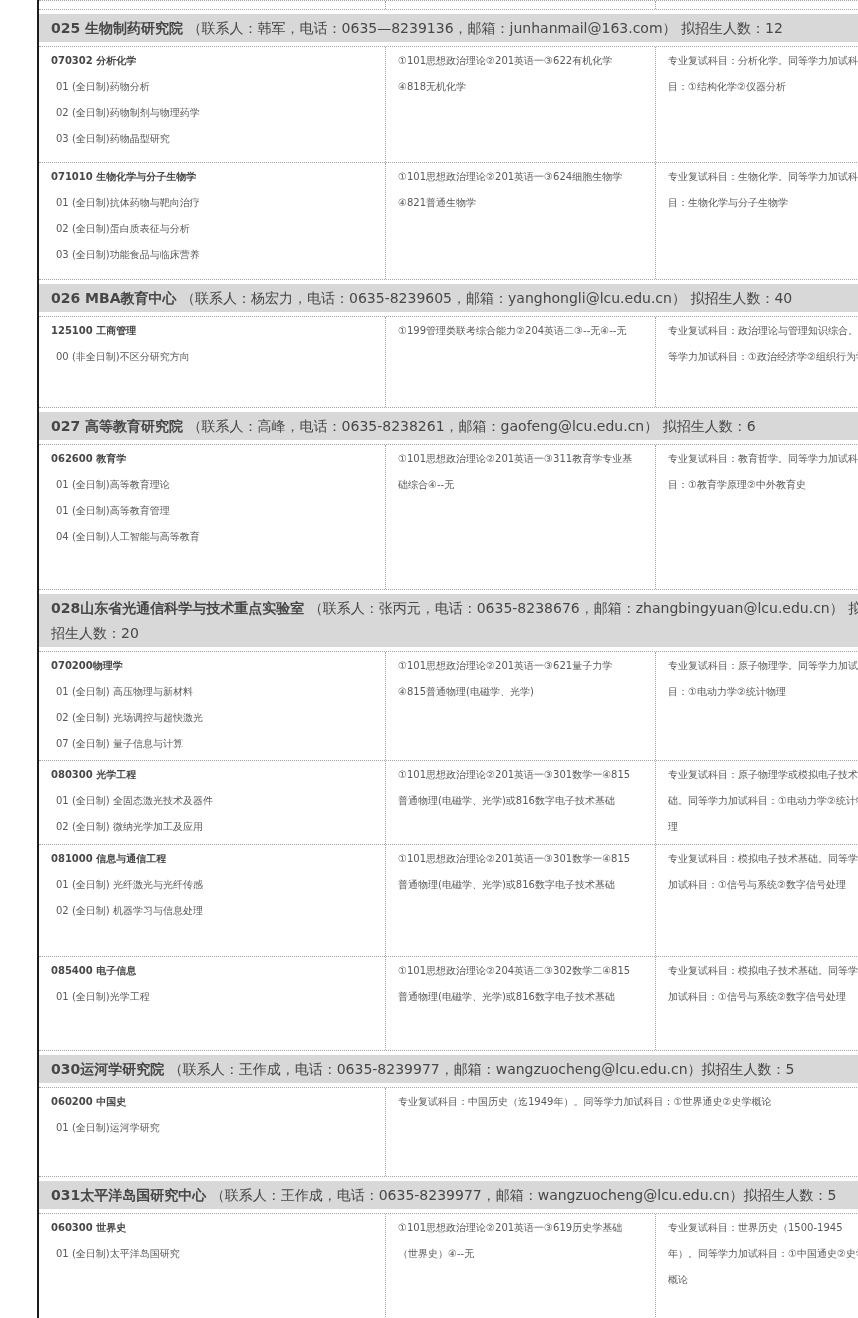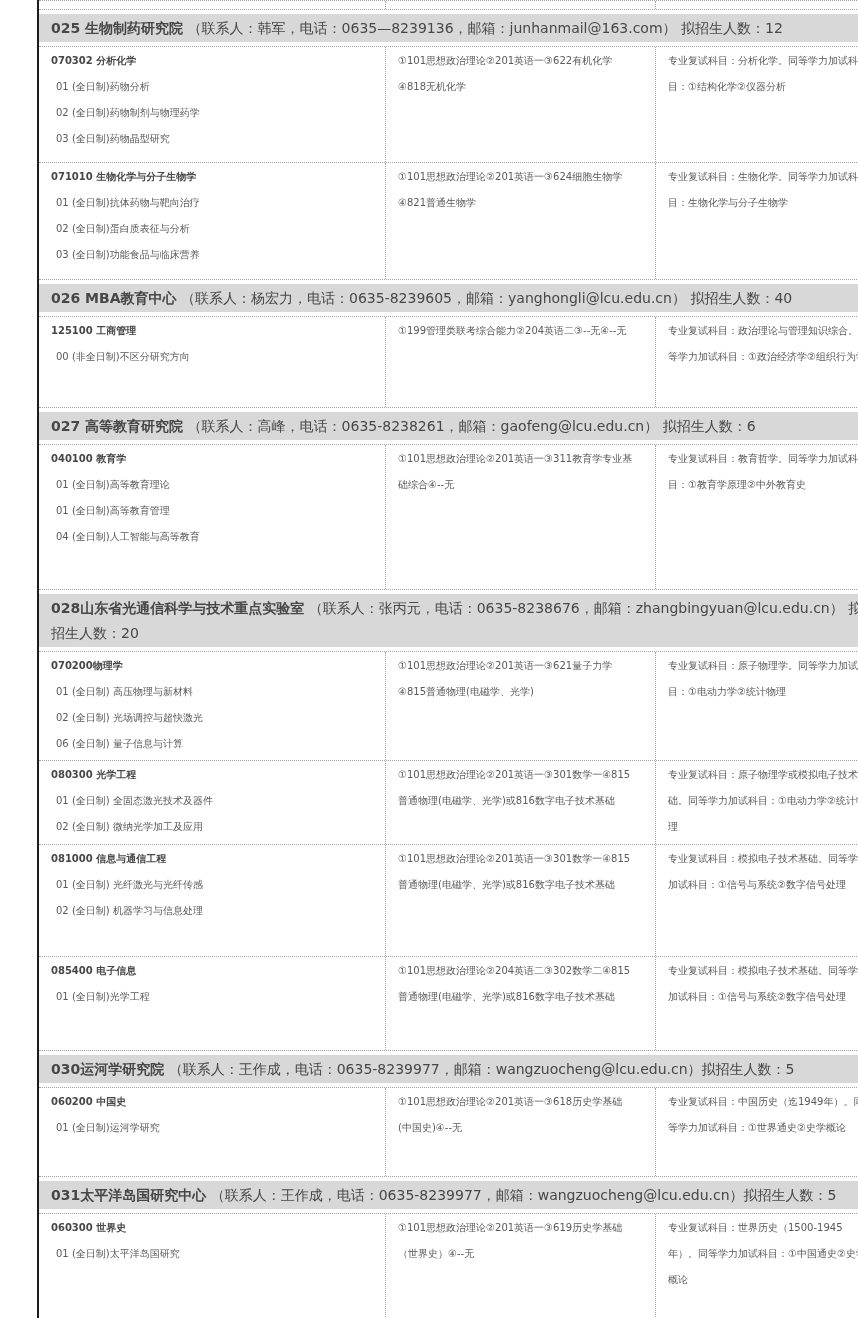--- a/index.html
+++ b/index.html
@@ -127,21 +127,21 @@
   </section>
 
   <section>
     <header class="dept-bar">
       <span class="dept-title">027 高等教育研究院</span>
       <span class="dept-info">（联系人：高峰，电话：0635-8238261，邮箱：gaofeng@lcu.edu.cn） 拟招生人数：6</span>
     </header>
     <div class="block">
   <div class="row" style="min-height: 146px;">
     <div class="cell c1">
-      <div class="program">040100 教育学</div>
+      <div class="program">062600 教育学</div>
       <div>
                 <div class="direction">01 (全日制)高等教育理论</div>
                 <div class="direction">01 (全日制)高等教育管理</div>
                 <div class="direction">04 (全日制)人工智能与高等教育</div>
               </div>
     </div>
     <div class="cell c2">①101思想政治理论②201英语一③311教育学专业基础综合④--无</div>
     <div class="cell c3">专业复试科目：教育哲学。同等学力加试科目：①教育学原理②中外教育史</div>
   </div>
 </div>
@@ -152,21 +152,21 @@
       <span class="dept-title">028山东省光通信科学与技术重点实验室</span>
       <span class="dept-info">（联系人：张丙元，电话：0635-8238676，邮箱：zhangbingyuan@lcu.edu.cn） 拟招生人数：20</span>
     </header>
     <div class="block">
   <div class="row" style="min-height: 110px;">
     <div class="cell c1">
       <div class="program">070200物理学</div>
       <div>
                 <div class="direction">01 (全日制) 高压物理与新材料</div>
                 <div class="direction">02 (全日制) 光场调控与超快激光</div>
-                <div class="direction">06 (全日制) 量子信息与计算</div>
+                <div class="direction">07 (全日制) 量子信息与计算</div>
               </div>
     </div>
     <div class="cell c2">①101思想政治理论②201英语一③621量子力学④815普通物理(电磁学、光学)</div>
     <div class="cell c3">专业复试科目：原子物理学。同等学力加试科目：①电动力学②统计物理</div>
   </div>
 
   <div class="row" style="min-height: 84px;">
     <div class="cell c1">
       <div class="program">080300 光学工程</div>
       <div>
@@ -209,21 +209,20 @@
       <span class="dept-info">（联系人：王作成，电话：0635-8239977，邮箱：wangzuocheng@lcu.edu.cn）拟招生人数：5</span>
     </header>
     <div class="block">
   <div class="row" style="min-height: 90px;">
     <div class="cell c1">
       <div class="program">060200 中国史</div>
       <div>
                 <div class="direction">01 (全日制)运河学研究</div>
               </div>
     </div>
-    <div class="cell c2">①101思想政治理论②201英语一③618历史学基础(中国史)④--无</div>
     <div class="cell c3">专业复试科目：中国历史（迄1949年）。同等学力加试科目：①世界通史②史学概论</div>
   </div>
 </div>
   </section>
 
   <section>
     <header class="dept-bar">
       <span class="dept-title">031太平洋岛国研究中心</span>
       <span class="dept-info">（联系人：王作成，电话：0635-8239977，邮箱：wangzuocheng@lcu.edu.cn）拟招生人数：5</span>
     </header>

